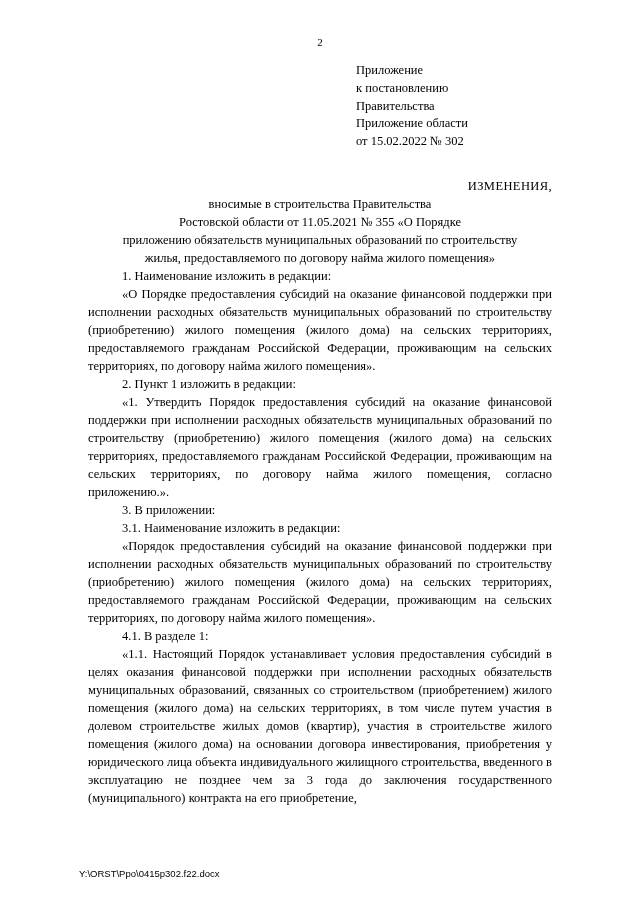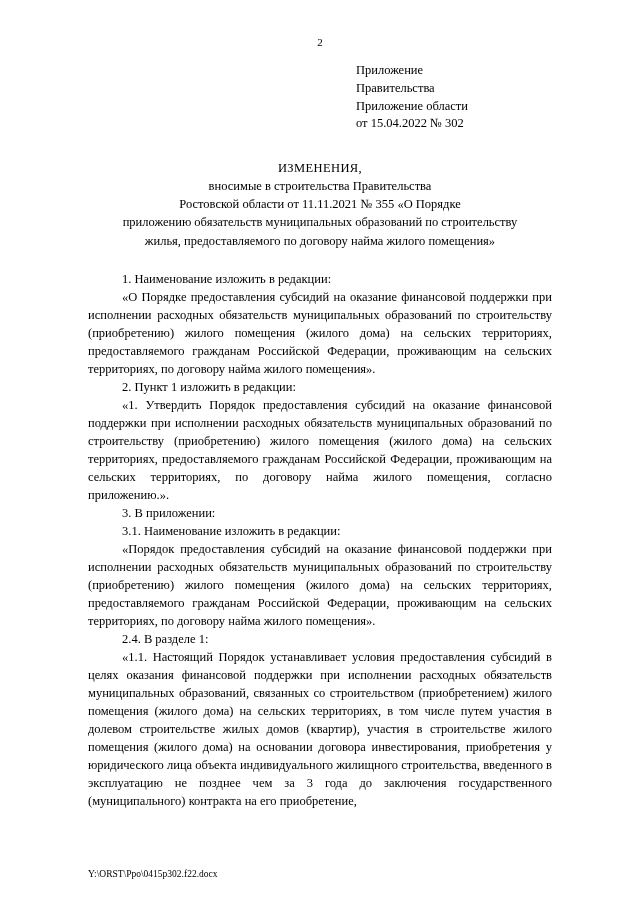--- a/index.html
+++ b/index.html
@@ -44,74 +44,75 @@
     white-space: nowrap;
   }
   .title-block {
     margin-top: 26px;
     text-align: center;
     font-size: 12.5px;
     line-height: 1.45;
   }
   .title-block .ttl {
     letter-spacing: 0.4px;
+    text-align: right;
   }
   .body-block {
-    margin-top: 20px;
     font-size: 12.5px;
     line-height: 1.44;
     text-align: justify;
     text-justify: inter-word;
   }
   .para {
     text-indent: 34px;
     margin: 0;
   }
   .footer {
     position: absolute;
-    left: 88px;
+    left: 79px;
     bottom: 26px;
     font-size: 9.5px;
-    font-family: Liberation Serif, serif;
+    font-family: Liberation Sans, sans-serif;
     color: #000;
   }
 </style>
 </head>
 <body>
 
 <div class="page">
 
   <div class="page-number">2</div>
 
   <div class="content">
 
     <div class="appendix-block">
       <div>Приложение</div>
+      <div>к постановлению</div>
       <div>Правительства</div>
       <div>Приложение области</div>
-      <div>от 15.04.2022 № 302</div>
+      <div>от 15.02.2022 № 302</div>
     </div>
 
     <div class="title-block">
       <div class="ttl">ИЗМЕНЕНИЯ,</div>
       <div>вносимые в строительства Правительства</div>
-      <div>Ростовской области от 11.11.2021 № 355 «О Порядке</div>
+      <div>Ростовской области от 11.05.2021 № 355 «О Порядке</div>
       <div>приложению обязательств муниципальных образований по строительству</div>
       <div>жилья, предоставляемого по договору найма жилого помещения»</div>
     </div>
 
     <div class="body-block">
       <p class="para">1. Наименование изложить в редакции:</p>
       <p class="para">«О Порядке предоставления субсидий на оказание финансовой поддержки при исполнении расходных обязательств муниципальных образований по строительству (приобретению) жилого помещения (жилого дома) на сельских территориях, предоставляемого гражданам Российской Федерации, проживающим на сельских территориях, по договору найма жилого помещения».</p>
       <p class="para">2. Пункт 1 изложить в редакции:</p>
       <p class="para">«1. Утвердить Порядок предоставления субсидий на оказание финансовой поддержки при исполнении расходных обязательств муниципальных образований по строительству (приобретению) жилого помещения (жилого дома) на сельских территориях, предоставляемого гражданам Российской Федерации, проживающим на сельских территориях, по договору найма жилого помещения, согласно приложению.».</p>
       <p class="para">3. В приложении:</p>
       <p class="para">3.1. Наименование изложить в редакции:</p>
       <p class="para">«Порядок предоставления субсидий на оказание финансовой поддержки при исполнении расходных обязательств муниципальных образований по строительству (приобретению) жилого помещения (жилого дома) на сельских территориях, предоставляемого гражданам Российской Федерации, проживающим на сельских территориях, по договору найма жилого помещения».</p>
-      <p class="para">2.4. В разделе 1:</p>
+      <p class="para">4.1. В разделе 1:</p>
       <p class="para">«1.1. Настоящий Порядок устанавливает условия предоставления субсидий в целях оказания финансовой поддержки при исполнении расходных обязательств муниципальных образований, связанных со строительством (приобретением) жилого помещения (жилого дома) на сельских территориях, в том числе путем участия в долевом строительстве жилых домов (квартир), участия в строительстве жилого помещения (жилого дома) на основании договора инвестирования, приобретения у юридического лица объекта индивидуального жилищного строительства, введенного в эксплуатацию не позднее чем за 3 года до заключения государственного (муниципального) контракта на его приобретение,</p>
     </div>
 
   </div>
 
   <div class="footer">Y:\ORST\Ppo\0415p302.f22.docx</div>
 
 </div>
 
 </body></html>

